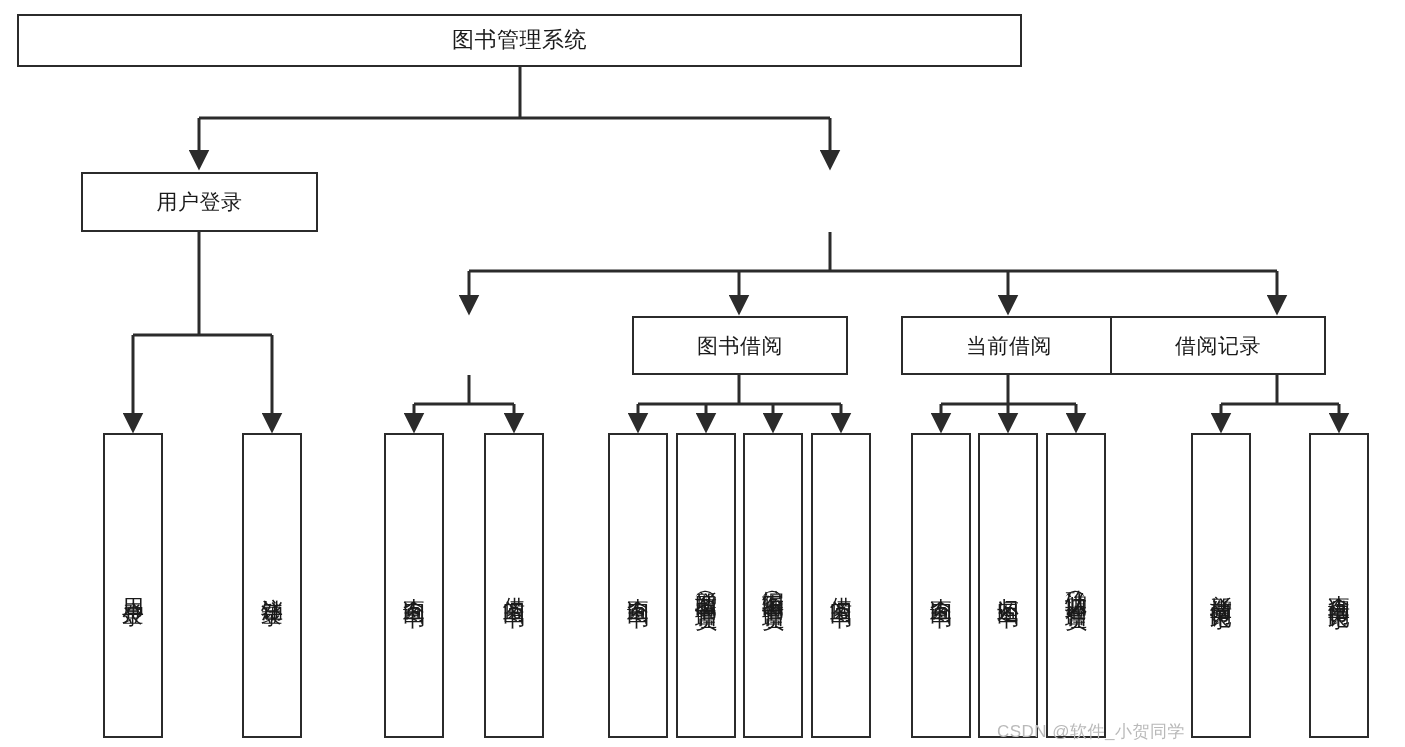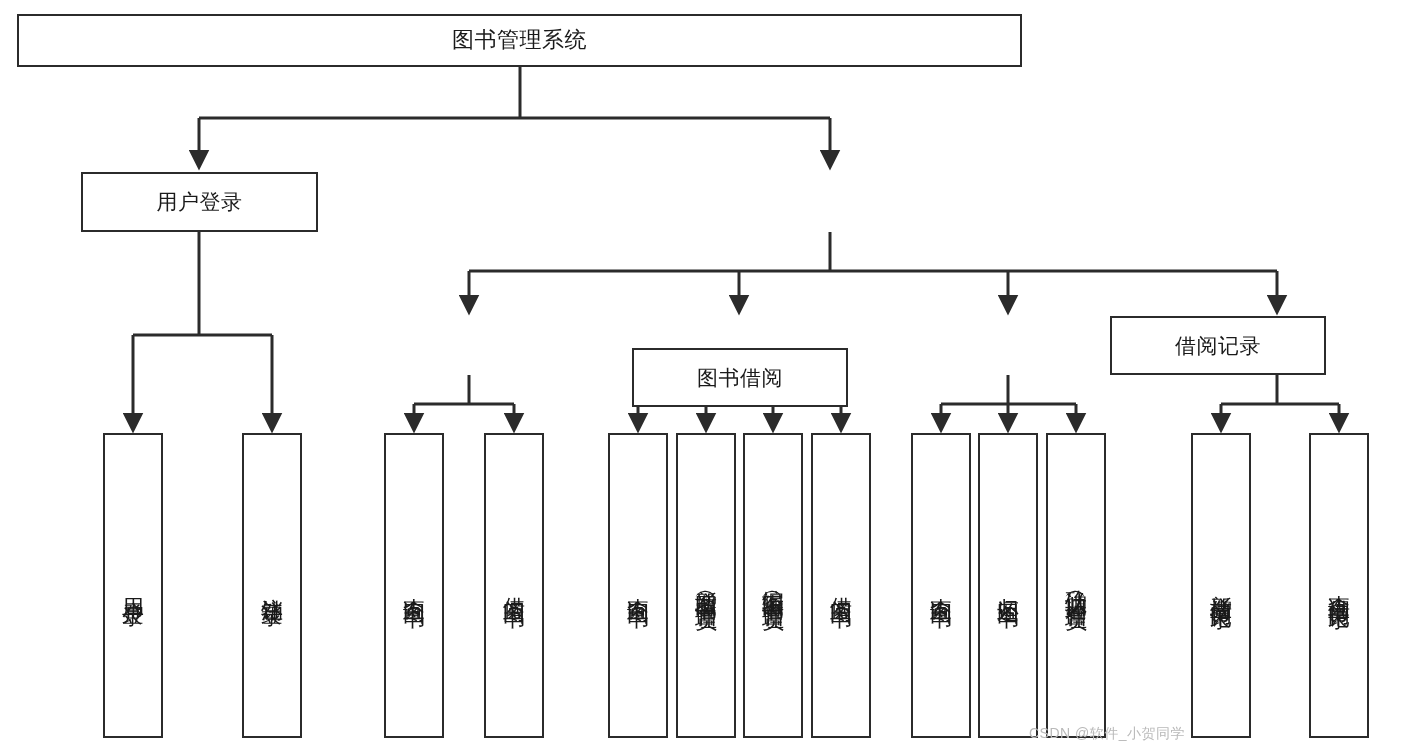--- a/index.html
+++ b/index.html
@@ -57,21 +57,21 @@
     text-orientation: upright;
     font-size: 22px;
     line-height: 1.18;
     letter-spacing: 3px;
     text-align: center;
   }
   #watermark {
     position: absolute;
     right: 8px;
     bottom: 4px;
-    font-size: 14px;
+    font-size: 17px;
     color: #b9b9b9;
     letter-spacing: 0.5px;
     white-space: nowrap;
     pointer-events: none;
   }
 </style>
 </head>
 <body>
 
 <div id="diagram-root">
@@ -127,22 +127,25 @@
   </svg>
 
   <div class="node horizontal root" style="left:17px; top:14px; width:1005px; height:53px;">
     <span class="node-label">图书管理系统</span>
   </div>
 
   <div class="node horizontal" style="left:81px; top:172px; width:237px; height:60px;">
     <span class="node-label">用户登录</span>
   </div>
 
-  <div class="node horizontal" style="left:632px; top:316px; width:216px; height:59px;margin-top:32px;">
+  <div class="node horizontal" style="left:632px; top:316px; width:216px; height:59px;">
     <span class="node-label">图书借阅</span>
+  </div>
+  <div class="node horizontal" style="left:901px; top:316px; width:216px; height:59px;">
+    <span class="node-label">当前借阅</span>
   </div>
   <div class="node horizontal" style="left:1110px; top:316px; width:216px; height:59px;">
     <span class="node-label">借阅记录</span>
   </div>
 
   <div class="node vertical" style="left:103px; top:433px; width:60px; height:305px;">
     <span class="node-label">用户登录</span>
   </div>
   <div class="node vertical" style="left:242px; top:433px; width:60px; height:305px;">
     <span class="node-label">注销登录</span>

